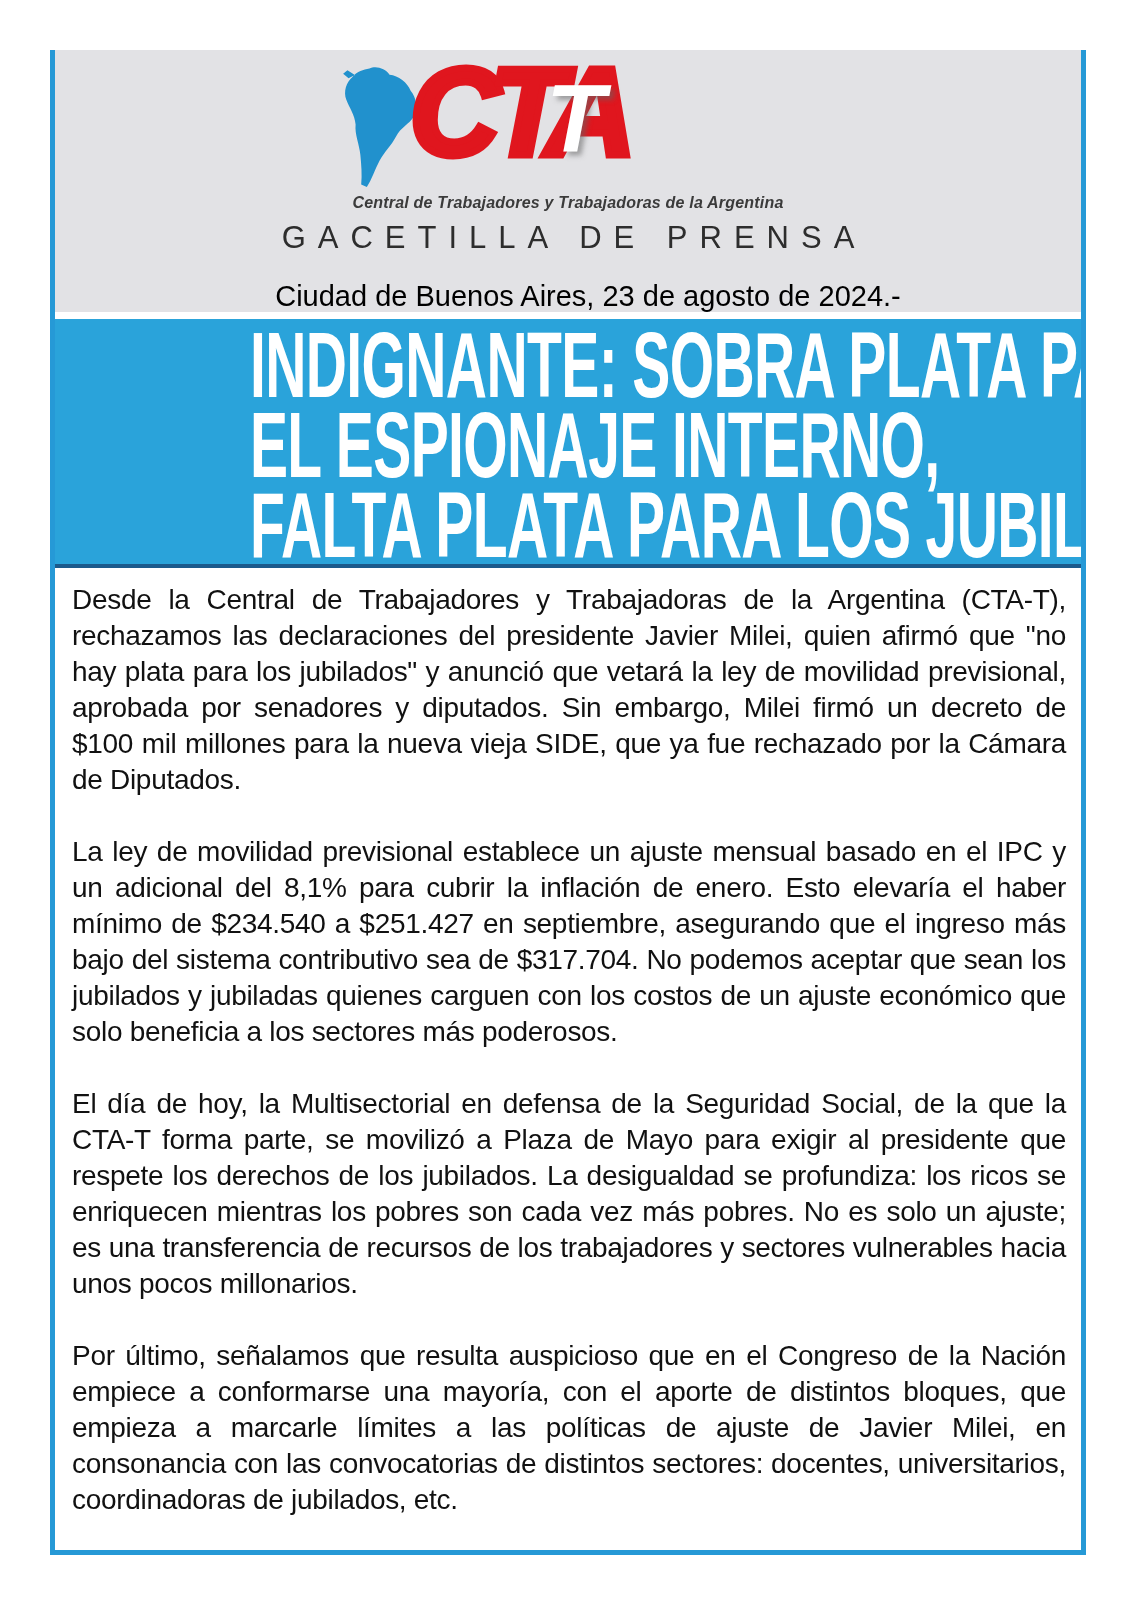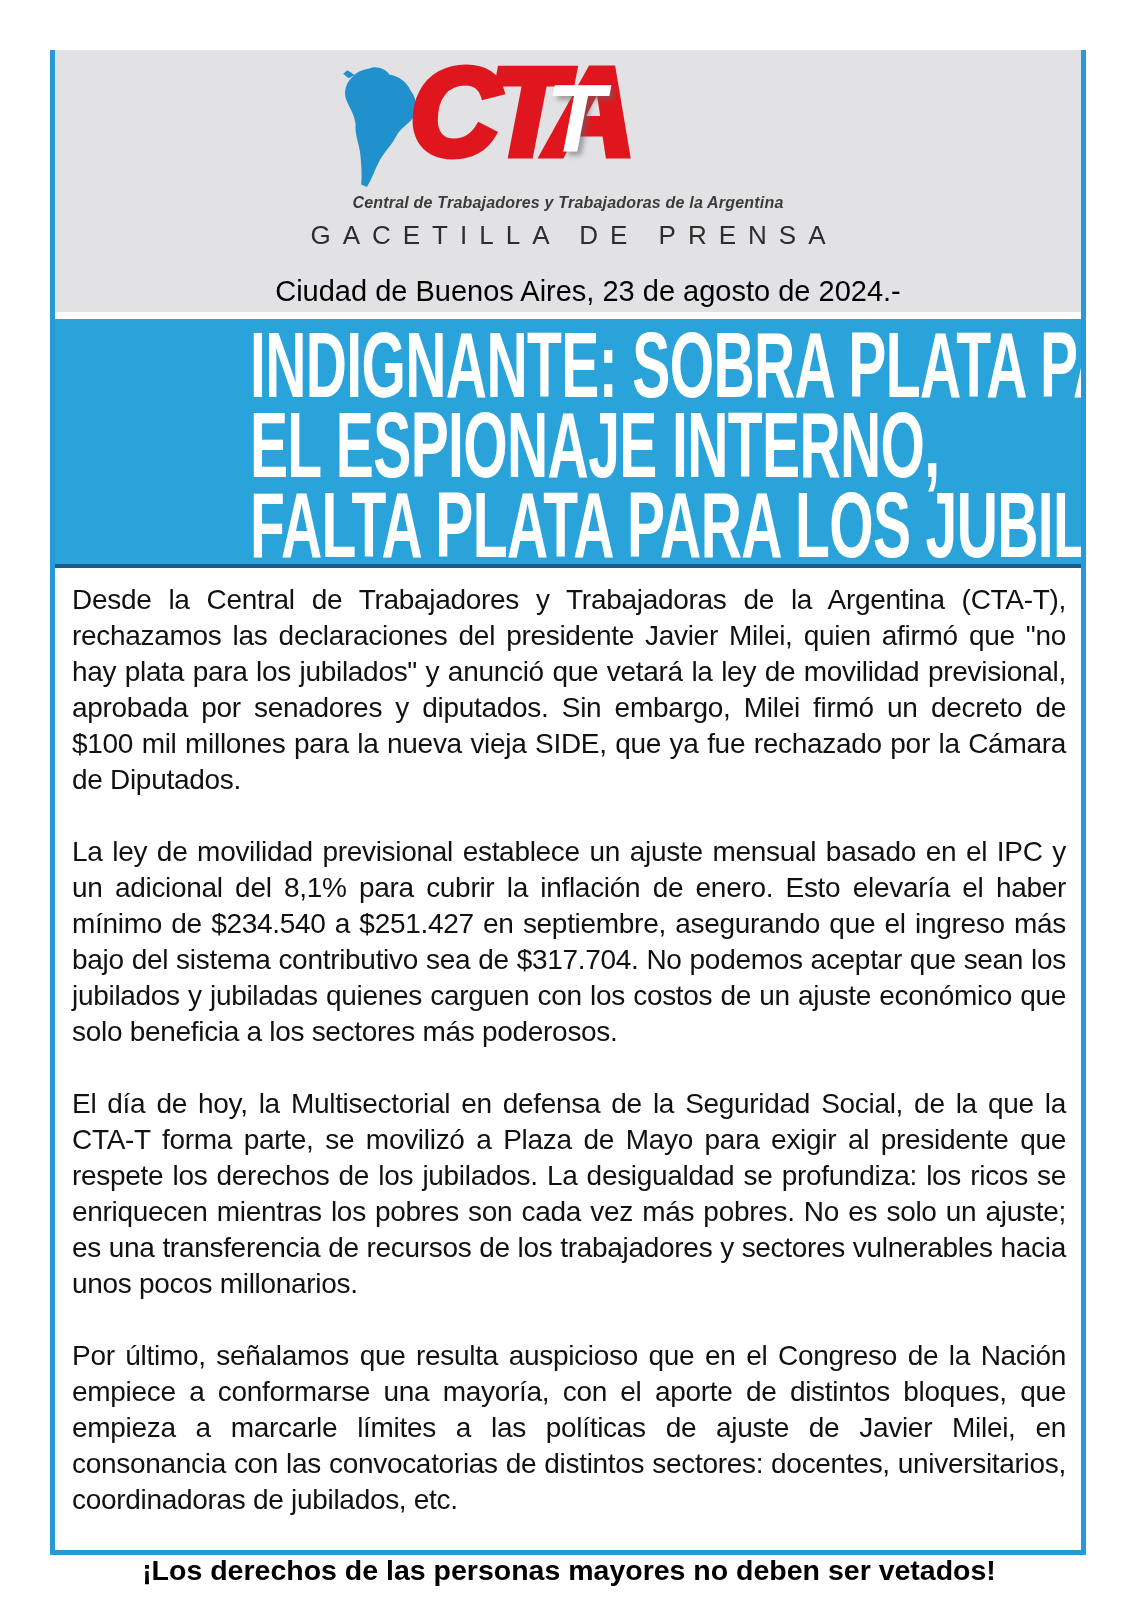--- a/index.html
+++ b/index.html
@@ -29,21 +29,21 @@
     position:absolute; left:218px; top:4px;
     font-family:"Liberation Sans", sans-serif; font-weight:bold; font-style:italic;
     font-size:96px; line-height:1.1; color:#ffffff;
     text-shadow:4px 4px 5px rgba(100,100,100,0.55);
   }
   .org-name {
     margin-top:4px; font-weight:bold; font-style:italic;
     font-size:16px; color:#3b3b3b; letter-spacing:0.2px;
   }
   .gazette-title {
-    margin-top:8px; font-size:26px; letter-spacing:12px; color:#2d2d2d; font-weight:400;
+    margin-top:8px; font-size:31px; letter-spacing:12px; color:#2d2d2d; font-weight:400;
     padding-left:12px;
   }
   .dateline { margin-top:24px; font-size:29px; color:#000000;padding-left:40px; }
 
   
   .banner {
     margin-top:7px; background:#2aa3da; border-bottom:4px solid #1b5a8c;
     height:249px; text-align:center; overflow:hidden; padding-top:6px;
     color:#ffffff;
   }
@@ -99,18 +99,17 @@
       <div class="banner-line">EL ESPIONAJE INTERNO,</div>
       <div class="banner-line">FALTA PLATA PARA LOS JUBILADOS.</div>
     </div>
 
     <div class="doc-body">
       <p>Desde la Central de Trabajadores y Trabajadoras de la Argentina (CTA-T), rechazamos las declaraciones del presidente Javier Milei, quien afirmó que "no hay plata para los jubilados" y anunció que vetará la ley de movilidad previsional, aprobada por senadores y diputados. Sin embargo, Milei firmó un decreto de $100 mil millones para la nueva vieja SIDE, que ya fue rechazado por la Cámara de Diputados.</p>
       <p>La ley de movilidad previsional establece un ajuste mensual basado en el IPC y un adicional del 8,1% para cubrir la inflación de enero. Esto elevaría el haber mínimo de $234.540 a $251.427 en septiembre, asegurando que el ingreso más bajo del sistema contributivo sea de $317.704. No podemos aceptar que sean los jubilados y jubiladas quienes carguen con los costos de un ajuste económico que solo beneficia a los sectores más poderosos.</p>
       <p>El día de hoy, la Multisectorial en defensa de la Seguridad Social, de la que la CTA-T forma parte, se movilizó a Plaza de Mayo para exigir al presidente que respete los derechos de los jubilados. La desigualdad se profundiza: los ricos se enriquecen mientras los pobres son cada vez más pobres. No es solo un ajuste; es una transferencia de recursos de los trabajadores y sectores vulnerables hacia unos pocos millonarios.</p>
       <p>Por último, señalamos que resulta auspicioso que en el Congreso de la Nación empiece a conformarse una mayoría, con el aporte de distintos bloques, que empieza a marcarle límites a las políticas de ajuste de Javier Milei, en consonancia con las convocatorias de distintos sectores: docentes, universitarios, coordinadoras de jubilados, etc.</p>
 
-      <div class="slogan">¡Los derechos de las personas mayores no deben ser vetados!</div>
 
     </div>
 
   </div>
 </div>
 
 </body></html>

